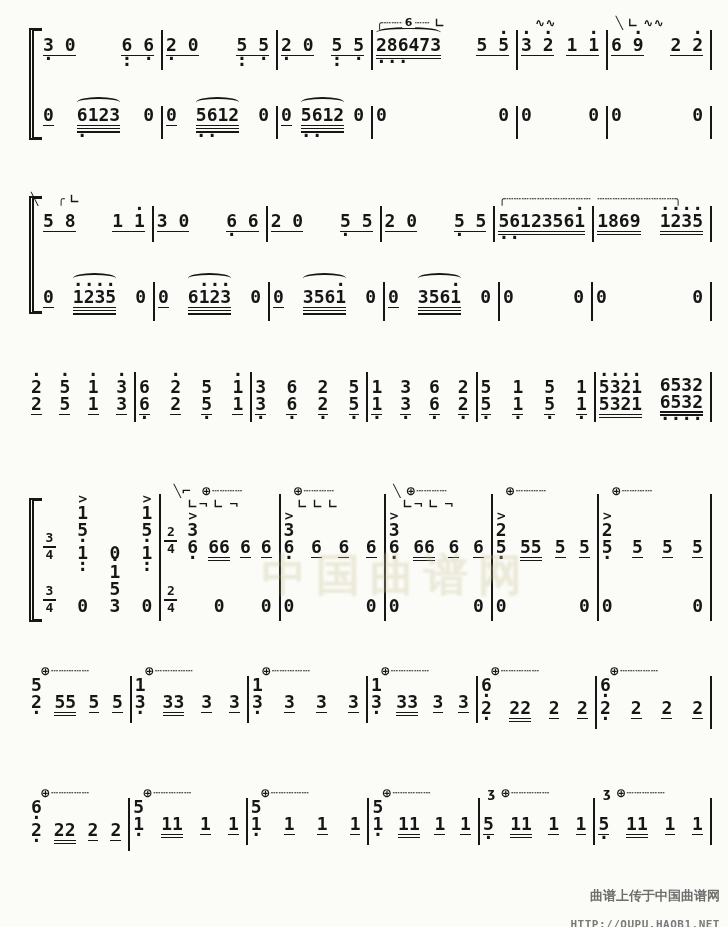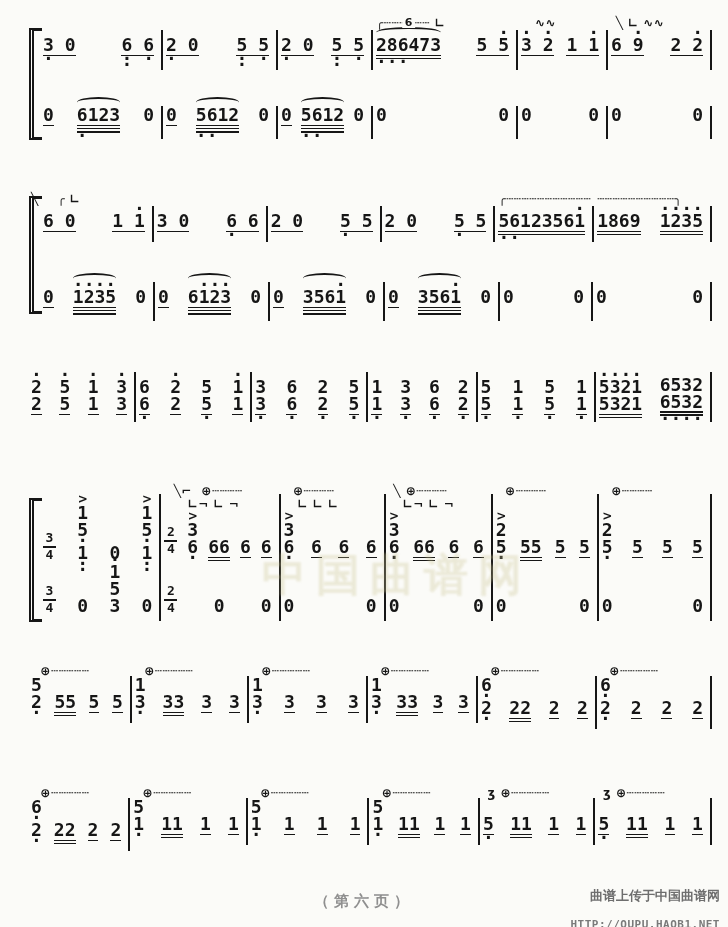--- a/index.html
+++ b/index.html
@@ -128,21 +128,21 @@
             <div class="tok"><div class="mn">0</div><div class="below" style="min-height: 16px;"></div></div>
             <div class="tok"><div class="mn">0</div><div class="below" style="min-height: 16px;"></div></div>
           </div>
         </div>
       </div>
       <div class="brace" style="top: 196px; height: 112px;"></div>
       <div class="voice br" style="top: 192px; grid-template-columns: 127fr 115fr 115fr 115fr 93fr 119fr;">
         <div class="meas">
           <div class="orn">╲    ╭ ∟</div>
           <div class="notes" style="margin-top: 14px; min-height: 36px;">
-            <div class="tok"><div class="mn">6 0</div><div class="below" style="min-height: 13px;"><div class="uline"></div></div></div>
+            <div class="tok"><div class="mn">5 8</div><div class="below" style="min-height: 13px;"><div class="uline"></div></div></div>
             <div class="tok"><div class="dots">  ·</div><div class="mn">1 1</div><div class="below" style="min-height: 13px;"><div class="uline"></div></div></div>
           </div>
         </div>
         <div class="meas">
           <div class="orn"></div>
           <div class="notes" style="margin-top: 14px; min-height: 36px;">
             <div class="tok"><div class="mn">3 0</div><div class="below" style="min-height: 13px;"><div class="uline"></div></div></div>
             <div class="tok"><div class="mn">6 6</div><div class="below" style="min-height: 13px;"><div class="uline"></div><div class="dots">·  </div></div></div>
           </div>
         </div>
@@ -477,18 +477,17 @@
           <div class="notes" style="margin-top: 12px; min-height: 47px;">
             <div class="tok"><div class="mn">5</div><div class="below" style="min-height: 13px;"><div class="uline"></div><div class="dots">·</div></div></div>
             <div class="tok"><div class="mn">11</div><div class="below" style="min-height: 13px;"><div class="uline"></div><div class="uline"></div></div></div>
             <div class="tok"><div class="mn">1</div><div class="below" style="min-height: 13px;"><div class="uline"></div></div></div>
             <div class="tok"><div class="mn">1</div><div class="below" style="min-height: 13px;"><div class="uline"></div></div></div>
           </div>
         </div>
       </div>
     </div>
   <div class="watermark">中国曲谱网</div>
-  <div class="pagelabel">（第六页）</div>
   <div class="credit">
     <div>曲谱上传于中国曲谱网</div>
     <div class="crediturl">HTTP://QUPU.HAOB1.NET</div>
   </div>
 </div>
 
 </body></html>

